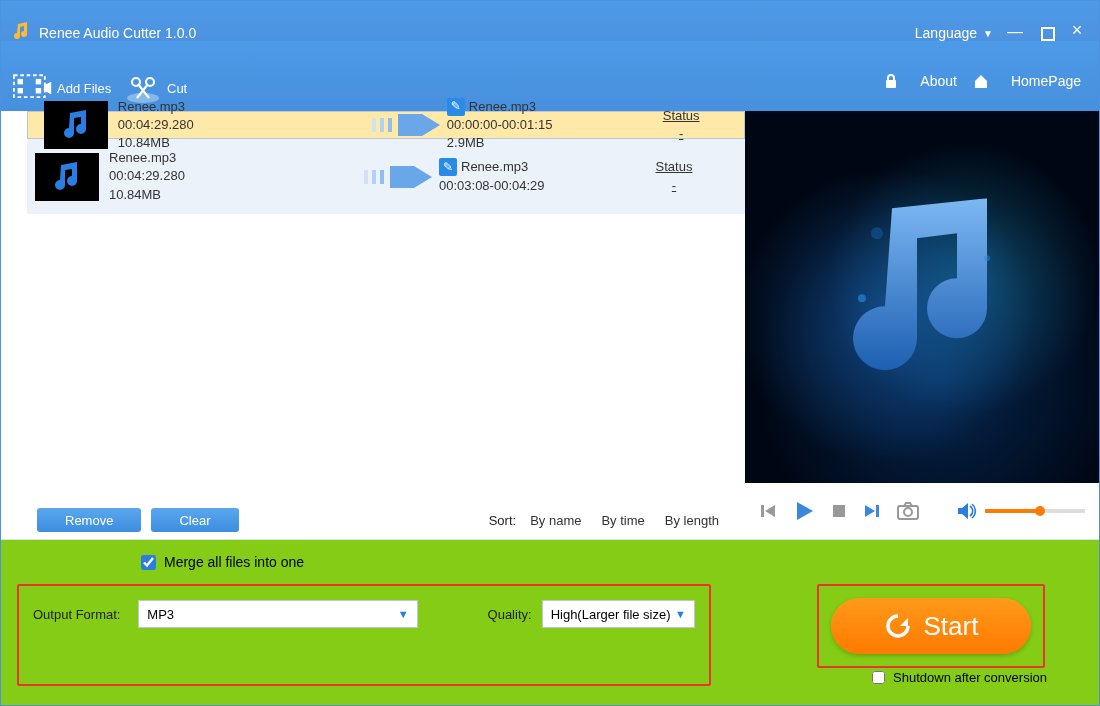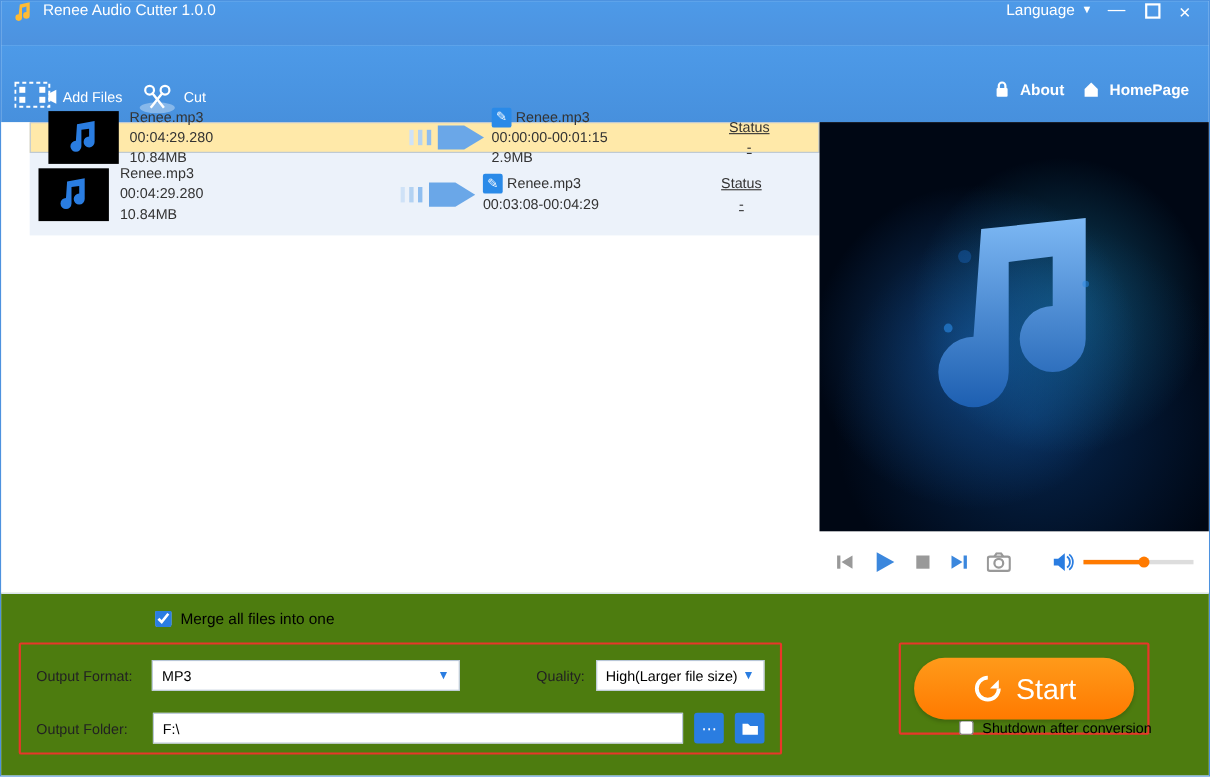--- a/index.html
+++ b/index.html
@@ -1,34 +1,34 @@
 <!DOCTYPE html>
 <html><head>
 <meta charset="utf-8">
 <style>
   * { box-sizing: border-box; margin: 0; padding: 0; font-family: "Segoe UI", Arial, sans-serif; }
   body { width: 1100px; height: 706px; background: #fff; overflow: hidden; border: 1px solid #4d92df; }
   .titlebar {
-    height: 40px; background: linear-gradient(#4d9ae8,#4d92df); display: flex; align-items: flex-start; color: #fff;
+    height: 40px; background: linear-gradient(#4d9ae8,#4d92df); display: flex; align-items: flex-end; color: #fff;
     padding: 0 10px; font-size: 14px;
   }
   .logo-note { width: 20px; height: 20px; margin-right: 8px; position: relative; }
   .titlebar-spacer { flex: 1; }
   .lang { display: flex; align-items: center; gap: 6px; cursor: pointer; }
   .winbtn { width: 24px; text-align: center; cursor: pointer; font-size: 16px; margin-left: 10px; }
   .winbtn.square { width:14px; height:14px; border:2px solid #fff; margin-left:14px; margin-top:2px; }
   .toolbar {
     height: 70px; background: linear-gradient(#4d9ae8,#4790dd); display: flex; color: #fff; padding-left: 12px;
     align-items: flex-end;
   }
   .tool { width: 110px; display: flex; flex-direction: row; align-items: center; gap: 4px; cursor: pointer; padding-bottom:6px;}
   .tool .ico { width: 40px; height: 34px; display: flex; align-items: center; justify-content: center; }
   .tool-label { font-size: 13px; }
   .toolbar-right { margin-left: auto; display: flex; gap: 16px; align-items: center; margin-bottom: 22px; margin-right:18px; font-size:14px;}
-  .tr-item { display: flex; align-items: center; gap: 9px; cursor: pointer; font-weight: bold; }
+  .tr-item { display: flex; align-items: center; gap: 22px; cursor: pointer; }
   .main { display: flex; height: 428px; padding-left: 26px; }
   .listpane { width: 718px; background: #fff; display:flex; flex-direction:column;}
   .filerow { height: 75px; display: flex; align-items: center; font-size: 13px; color:#333; }
   .filerow.sel { background: #ffe9a9; }
   .filerow.alt { background: #ecf2fa; }
   .thumb { width: 64px; height: 48px; background: #000; margin-left: 8px; display:flex; align-items:center; justify-content:center; }
   .src { width: 260px; padding-left: 10px; line-height:1.4; }
   .arrow { width: 80px; display: flex; align-items: center; justify-content: center; }
   .dst { width: 180px; line-height:1.4; }
   .dst-head { display:flex; align-items:center; gap:4px; }
@@ -47,37 +47,37 @@
     radial-gradient(circle at 55% 72%, rgba(10,60,120,0.6), transparent 55%);
   }
   .bignote { position:absolute; left:50%; top:50%; transform:translate(-50%,-52%);}
   .player { height:56px; display:flex; align-items:center; padding:0 14px; gap:16px;}
   .pbtn { color:#3b87dd; cursor:pointer; display:flex; align-items:center;}
   .pbtn.gray { color:#999;}
   .vol { display:flex; align-items:center; gap:8px; margin-left:auto;}
   .volbar { width:100px; height:4px; background:#ddd; position:relative;}
   .volfill { position:absolute; left:0; top:0; bottom:0; width:55%; background:#ff7a00;}
   .volknob { position:absolute; left:55%; top:50%; width:10px; height:10px; background:#ff7a00; border-radius:50%; transform:translate(-50%,-50%);}
-  .bottompane { height: 166px; background:#4d7c0f; border-top:1px solid #d9e3ef; padding:10px 16px 10px 16px; position:relative; font-size:13px;}
+  .bottompane { height: 166px; background:#84cc16; border-top:1px solid #d9e3ef; padding:10px 16px 10px 16px; position:relative; font-size:13px;}
   .merge { display:flex; align-items:center; gap:8px; margin-left:124px; margin-top:4px; font-size:14px;}
   .merge input { accent-color:#2a7de1; width:15px; height:15px;}
   .outbox { position:absolute; left:16px; top:44px; width:694px; height:102px; border:2px solid #e9362a; border-radius:2px; padding:14px 14px;}
   .row { display:flex; align-items:center; gap:10px; }
   .row + .row { margin-top:20px;}
   .lbl { width:100px; color:#222;}
   .sel { height:28px; border:1px solid #b9c7d8; background:#fff; display:flex; align-items:center; padding:0 8px; position:relative; cursor:pointer; font-size:13px;}
   .sel .caret { position:absolute; right:8px; color:#2a7de1; font-size:11px;}
   .sel.format { width:292px;}
   .qlbl { margin-left:60px;}
   .sel.quality { width:160px;}
   .sel.folder { width:502px;}
   .sqbtn { width:28px; height:28px; background:#2a7de1; color:#fff; display:flex; align-items:center; justify-content:center; border-radius:3px; cursor:pointer; font-size:14px;}
   .startwrap { position:absolute; right:54px; top:44px; width:228px; height:84px; border:2px solid #e9362a; border-radius:2px; display:flex; align-items:center; justify-content:center;}
   .startbtn { width:200px; height:56px; background:linear-gradient(#ff9a1a,#ff7a00); border-radius:28px; display:flex; align-items:center; justify-content:center; gap:12px; color:#fff; font-size:26px; cursor:pointer; box-shadow:0 2px 4px rgba(0,0,0,.2);}
-  .shutdown { position:absolute; right:52px; top:114px; display:flex; align-items:center; gap:8px; font-size:13px;}
+  .shutdown { position:absolute; right:52px; top:130px; display:flex; align-items:center; gap:8px; font-size:13px;}
   svg { display:block; }
 </style>
 </head>
 <body>
 
 <div class="titlebar">
   <span class="logo-note">
     <svg width="20" height="20" viewBox="0 0 20 20">
         <path d="M7 3 L16 1 V13 A3 3 0 1 1 13 10 V5 L9 6 V15 A3 3 0 1 1 6 12 Z" fill="#ffbb33"></path>
       </svg>
@@ -202,20 +202,30 @@
         <div>00:03:08-00:04:29</div>
       </div>
       <div class="status">
         <div>Status</div>
         <div>-</div>
       </div>
     </div>
 
     <div class="listspace"></div>
 
+    <div class="listbottom">
+      <button class="btn-blue">Remove</button>
+      <button class="btn-blue">Clear</button>
+      <div class="sort">
+        <span>Sort:</span>
+        <span class="opt">By name</span>
+        <span class="opt">By time</span>
+        <span class="opt">By length</span>
+      </div>
+    </div>
   </div>
 
   <div class="preview">
     <div class="preview-screen">
       <div class="glow"></div>
       <div class="bignote">
         <svg width="170" height="190" viewBox="0 0 170 190">
           <defs>
               <linearGradient id="g1" x1="0" y1="0" x2="0" y2="1">
                 <stop offset="0" stop-color="#7db8f4"></stop>
@@ -287,32 +297,20 @@
       <div class="sel format">
         <span>MP3</span>
         <span class="caret">▼</span>
       </div>
       <span class="lbl qlbl" style="width:auto">Quality:</span>
       <div class="sel quality">
         <span>High(Larger file size)</span>
         <span class="caret">▼</span>
       </div>
     </div>
-    <div class="row">
-      <span class="lbl">Output Folder:</span>
-      <div class="sel folder">
-        <span>F:\</span>
-      </div>
-      <span class="sqbtn">⋯</span>
-      <span class="sqbtn">
-        <svg width="16" height="14" viewBox="0 0 16 14">
-            <path d="M1 3 H6 L8 5 H15 V13 H1 Z" fill="#fff"></path>
-          </svg>
-      </span>
-    </div>
   </div>
 
   <div class="startwrap">
     <div class="startbtn">
       <span>
         <svg width="28" height="28" viewBox="0 0 28 28">
             <path d="M14 4 A10 10 0 1 0 24 14" fill="none" stroke="#fff" stroke-width="3.5"></path>
             <path d="M24 6 L24 14 L16 14 Z" fill="#fff"></path>
           </svg>
       </span>

